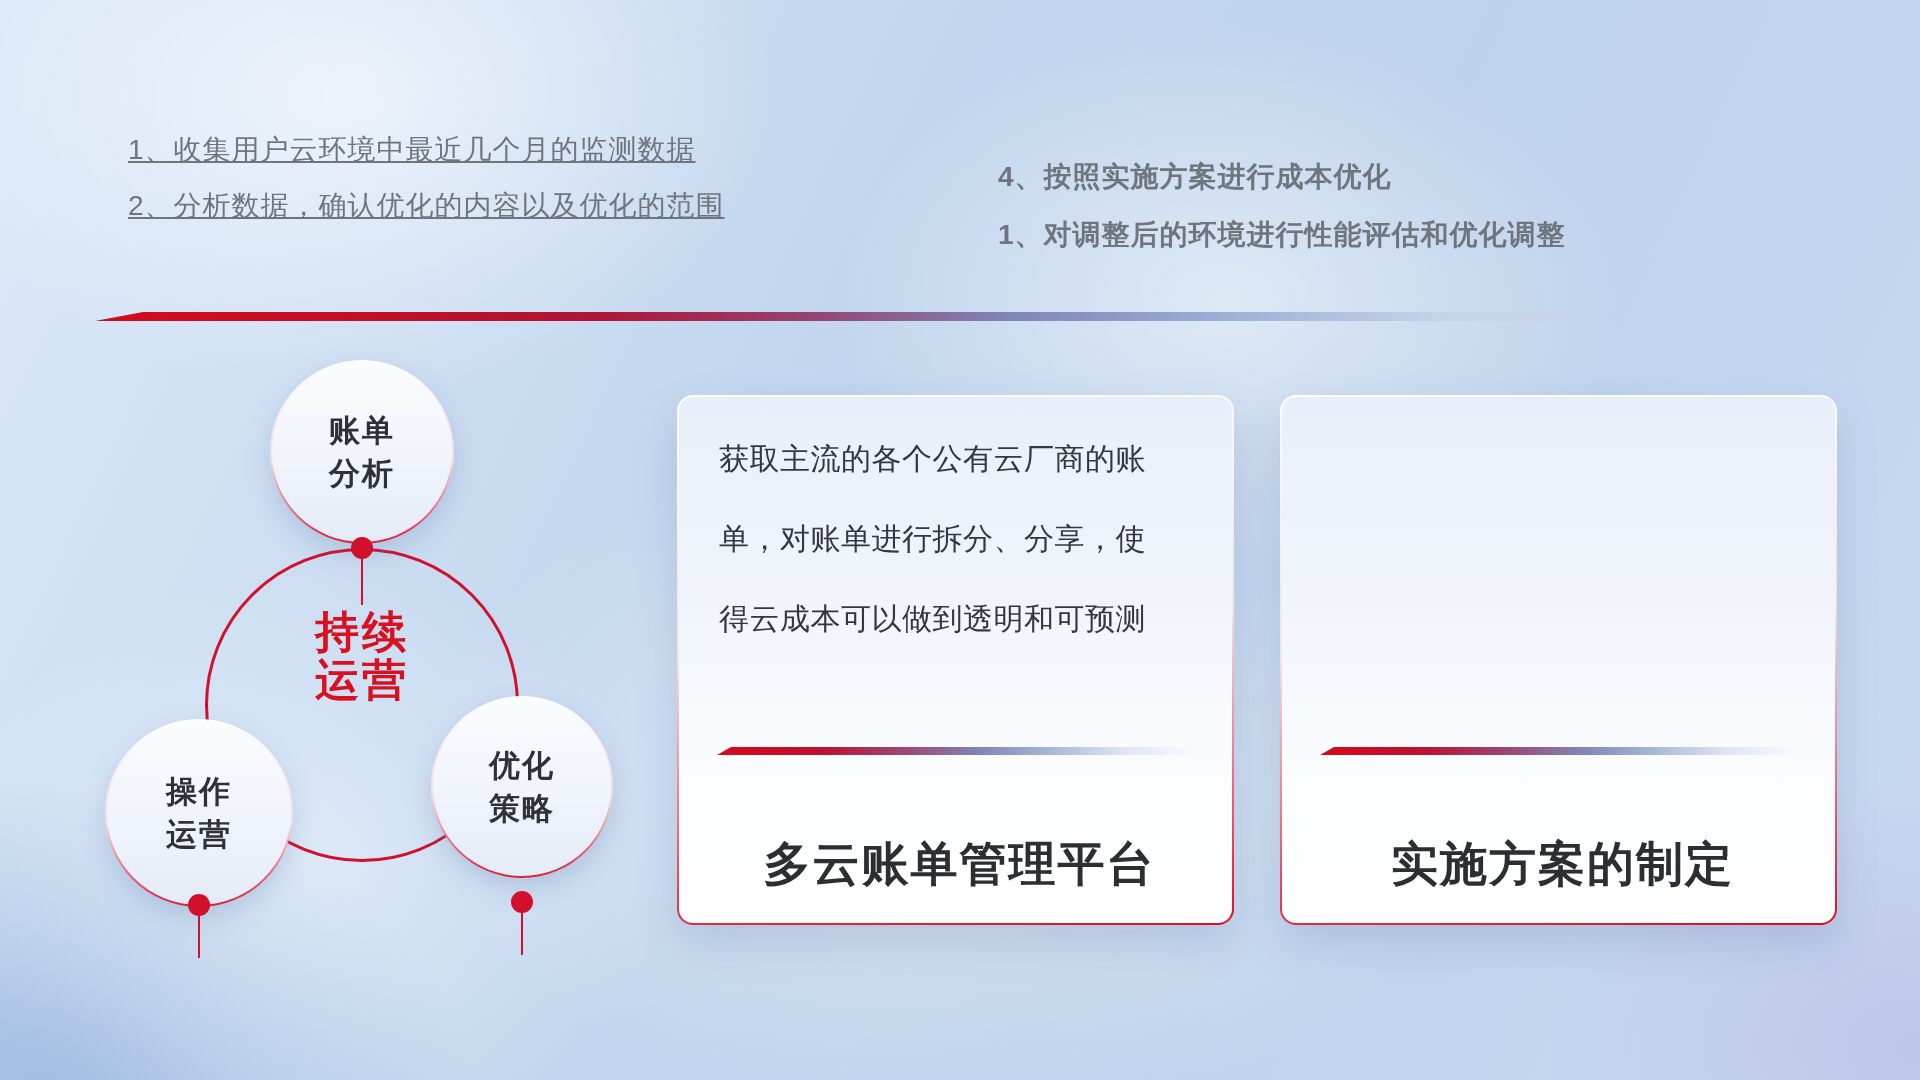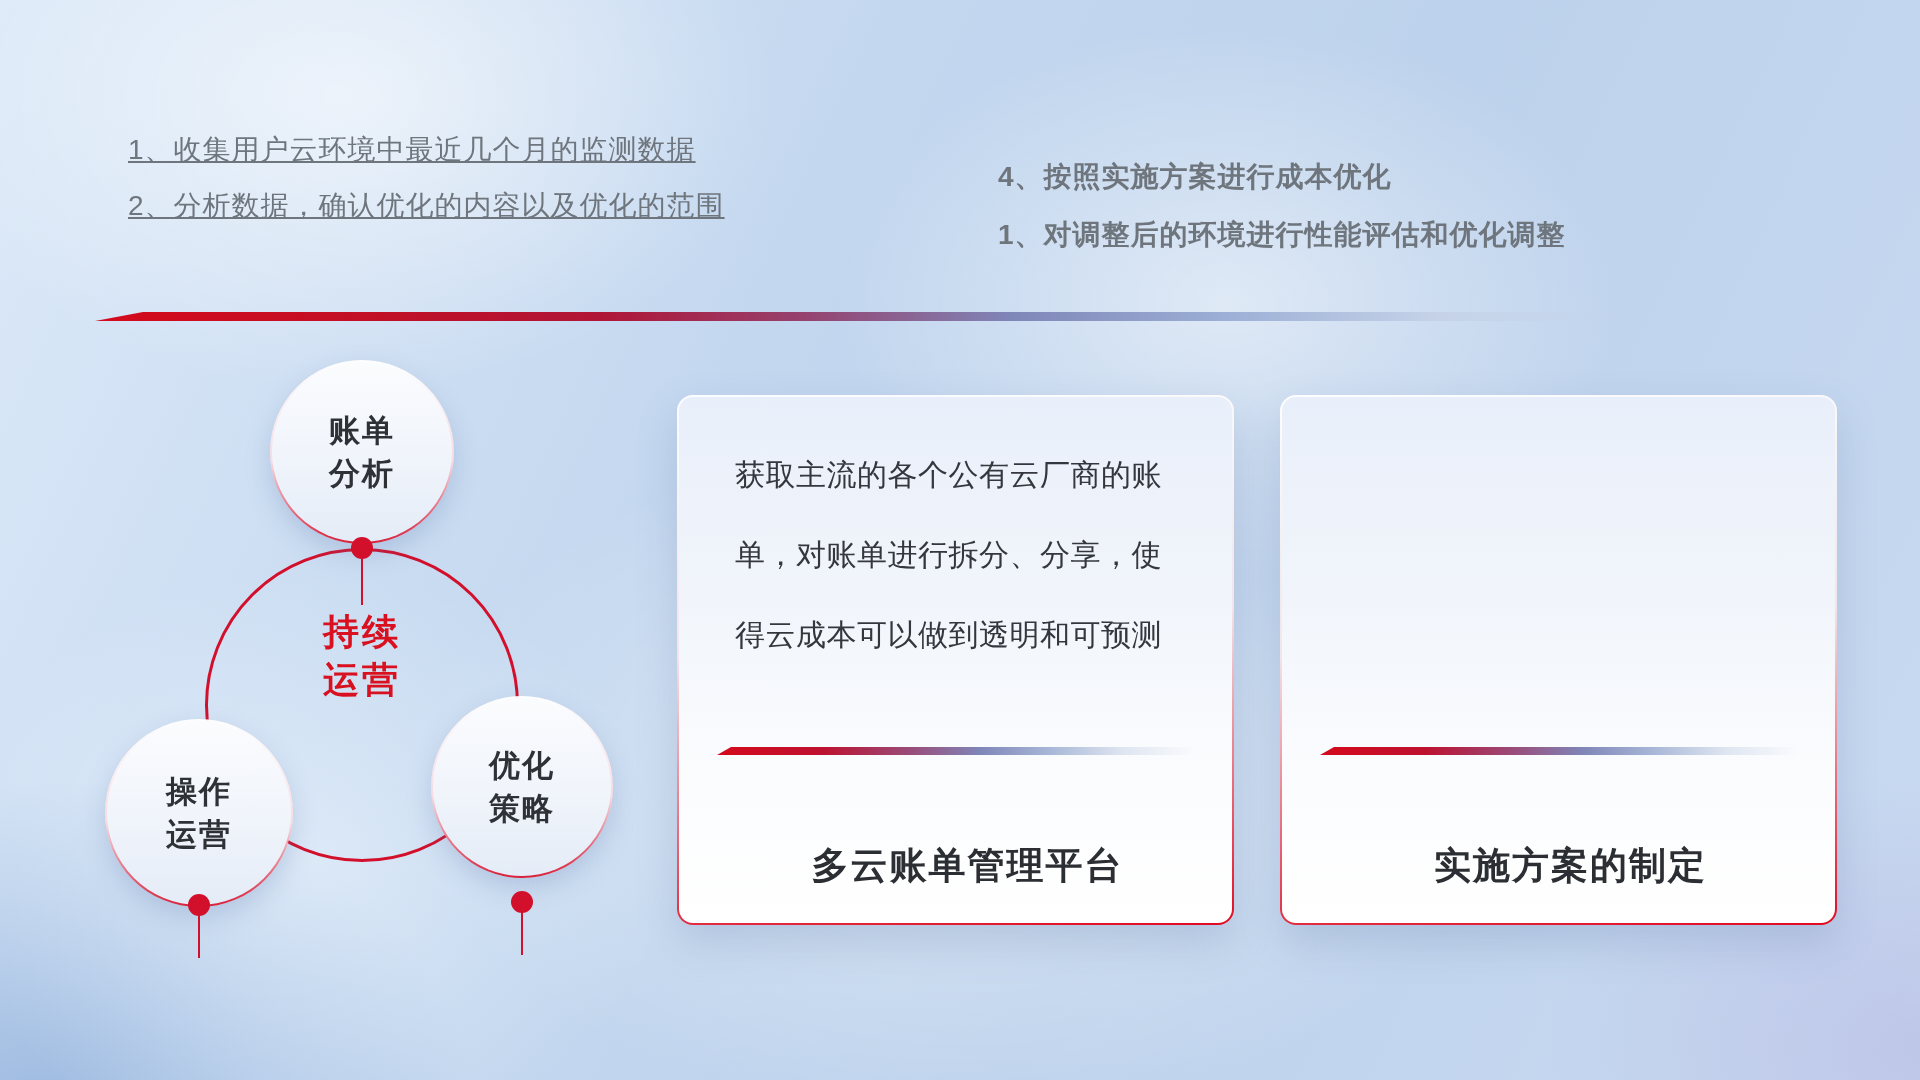--- a/index.html
+++ b/index.html
@@ -57,48 +57,48 @@
   .dot{position:absolute;width:22px;height:22px;border-radius:50%;background:#d2102b;}
   .dot-top{left:351px;top:537px;}
   .dot-bl{left:188px;top:894px;}
   .dot-br{left:511px;top:891px;}
   .tick{position:absolute;width:2px;background:#d2102b;}
   .tick-top{left:361px;top:557px;height:48px;}
   .tick-bl{left:198px;top:914px;height:44px;}
   .tick-br{left:521px;top:911px;height:44px;}
   .center-label{
     position:absolute;left:262px;top:608px;width:200px;text-align:center;
-    font-size:36px;line-height:48px;font-weight:700;color:#d8101f;letter-spacing:3px;
+    font-size:44px;line-height:48px;font-weight:700;color:#d8101f;letter-spacing:3px;
   }
   .center-label span,.node span{display:block;}
 
   
   .card{
     position:absolute;top:395px;width:557px;height:530px;border-radius:16px;
     box-sizing:border-box;border:2px solid transparent;
     background:
       linear-gradient(180deg,#e9effa 0%,#f1f5fb 38%,#fbfcfe 72%,#ffffff 100%) padding-box,
       linear-gradient(175deg,rgba(255,255,255,.95) 0%,rgba(246,230,233,.9) 45%,#e00a22 100%) border-box;
     box-shadow:0 18px 40px rgba(90,115,160,.22);
   }
   .card1{left:677px;}
   .card2{left:1280px;}
   .card-body{
-    position:absolute;left:40px;top:22px;width:442px;margin:16px;
+    position:absolute;left:40px;top:22px;width:442px;margin:0;
     font-size:30px;line-height:80px;color:#34383e;letter-spacing:.5px;text-align:left;
   }
   .card-bar{
     position:absolute;left:38px;top:350px;width:478px;height:8px;
     background:linear-gradient(90deg,#d50a1c 0%,#bd1130 22%,#9a4a78 40%,#7f86b8 55%,
       #a9b8d8 70%,#dfe6f1 85%,rgba(255,255,255,0) 100%);
     clip-path:polygon(14px 0,100% 0,100% 100%,0 100%);
   }
   .card-title{
-    position:absolute;left:0;top:432px;width:100%;margin:12px;text-align:center;
-    font-size:37px;font-weight:700;color:#2b2e33;letter-spacing:2px;
+    position:absolute;left:0;top:432px;width:100%;margin:4px;text-align:center;
+    font-size:47px;font-weight:700;color:#2b2e33;letter-spacing:2px;
   }
 </style>
 </head>
 <body>
 
 <div class="stage">
 
   <ul class="steps steps-left">
     <li>1、收集用户云环境中最近几个月的监测数据</li>
     <li>2、分析数据，确认优化的内容以及优化的范围</li>

